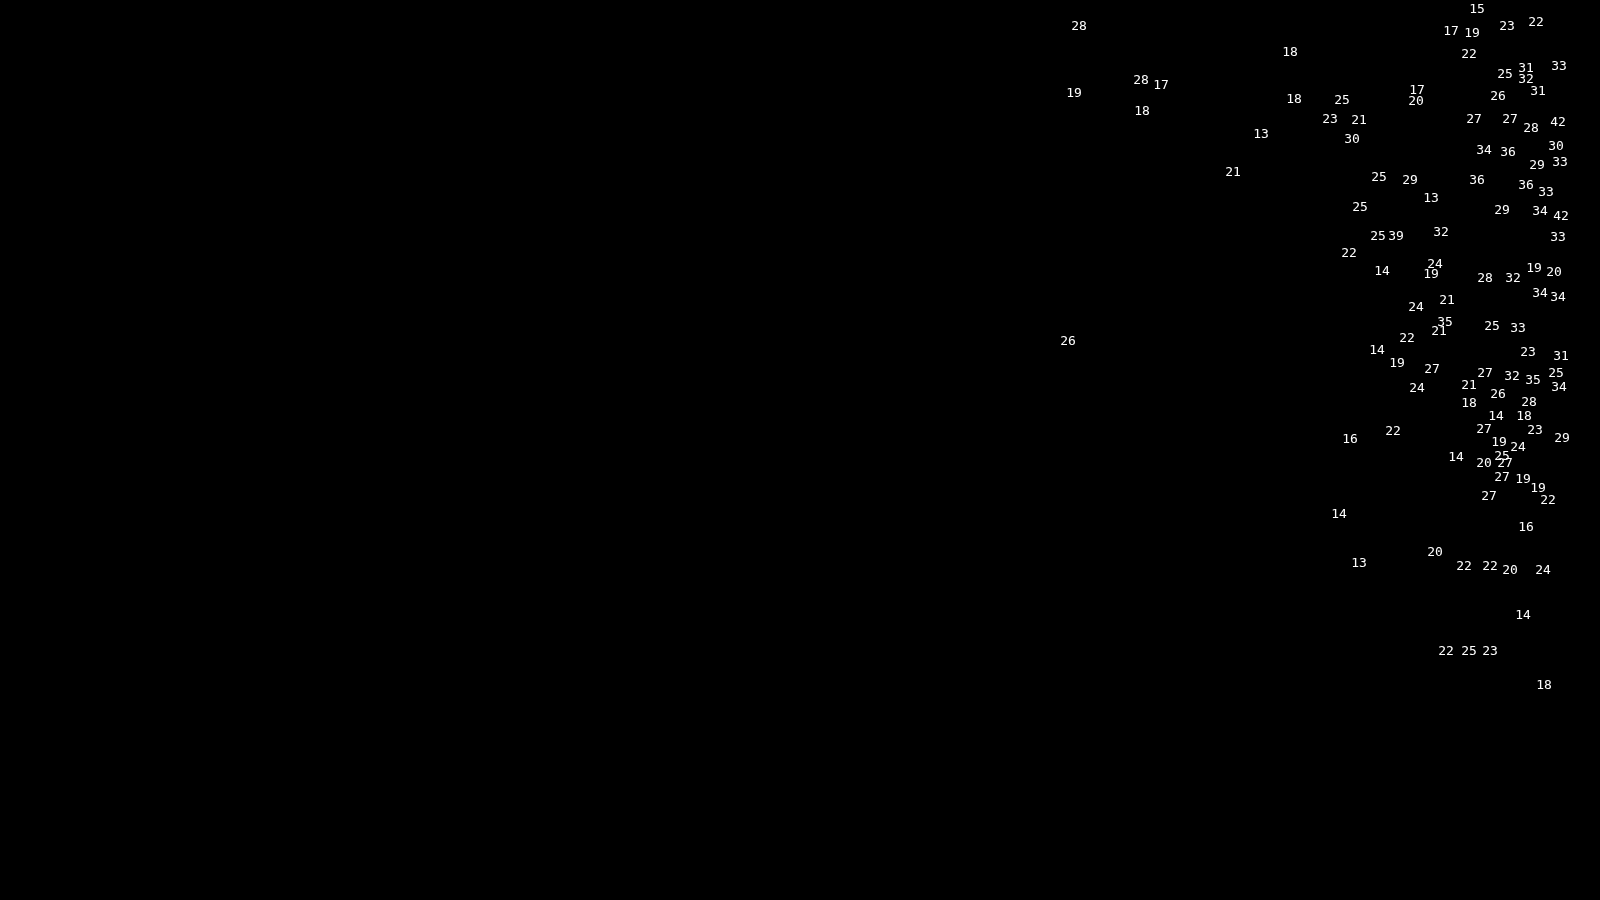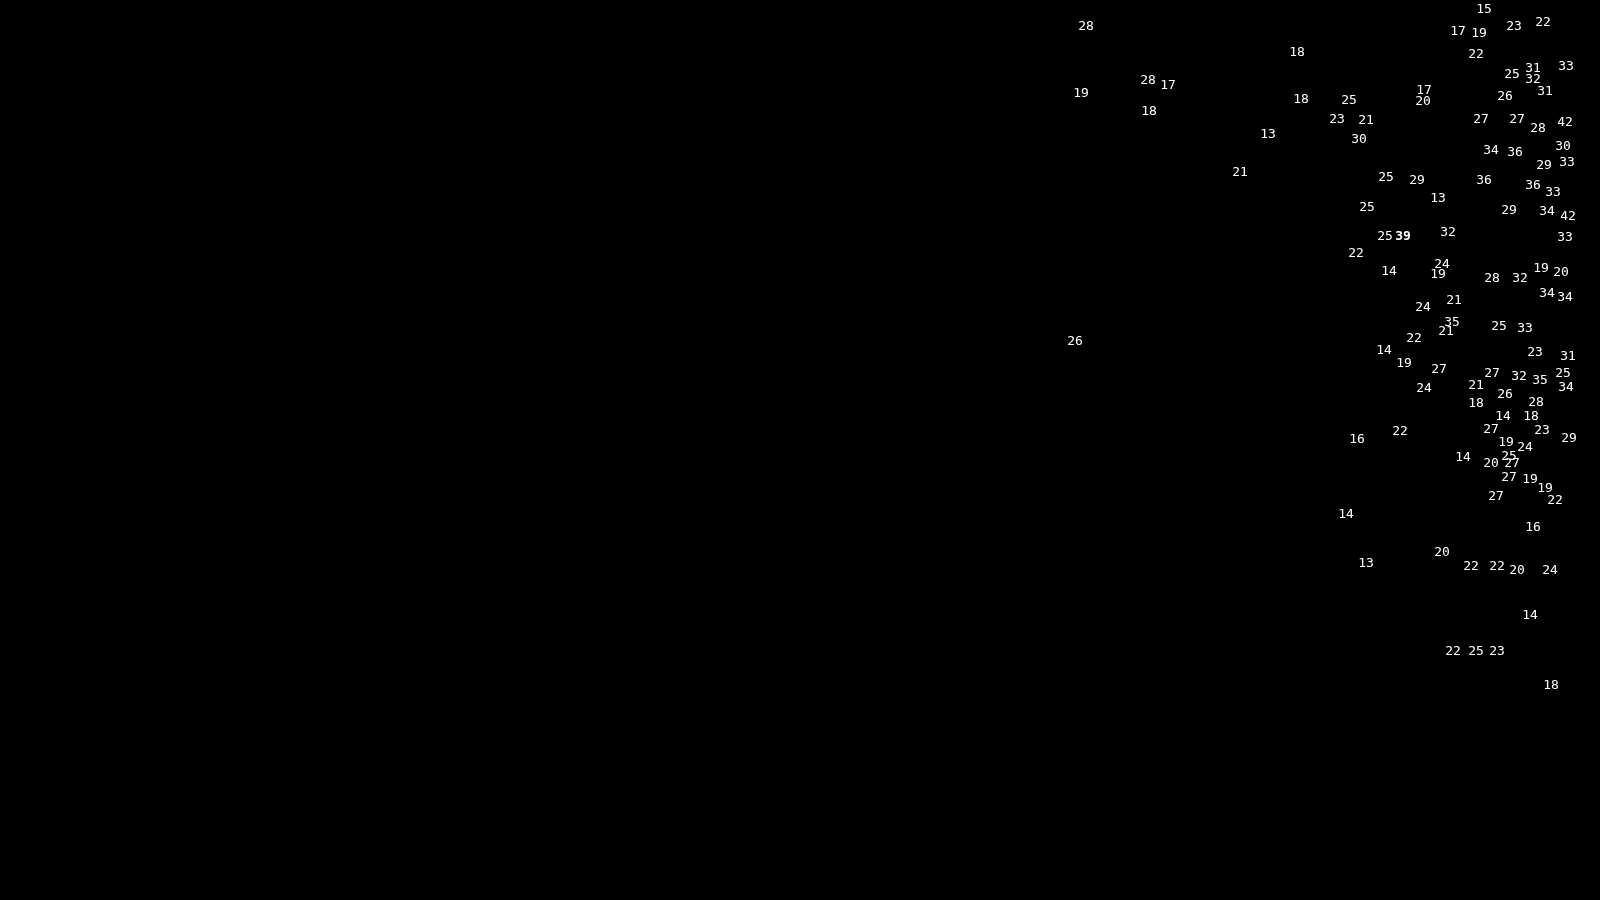--- a/index.html
+++ b/index.html
@@ -10,21 +10,21 @@
   #screen {
     position: relative;
     width: 1600px;
     height: 900px;
     background: #000000;
     overflow: hidden;
     font-family: "DejaVu Sans Mono", monospace;
   }
   #plot-area {
     position: absolute;
-    left: 12px;
+    left: 5px;
     top: 0;
     width: 1356px;
     height: 840px;
   }
   .obs {
     position: absolute;
     color: #ffffff;
     font-family: "DejaVu Sans Mono", monospace;
     font-size: 13px;
     line-height: 13px;
@@ -98,21 +98,21 @@
       <div class="obs" style="left: 1472px; top: 179px;">36</div>
       <div class="obs" style="left: 1521px; top: 184px;">36</div>
       <div class="obs" style="left: 1541px; top: 191px;">33</div>
       <div class="obs" style="left: 1426px; top: 197px;">13</div>
       <div class="obs" style="left: 1355px; top: 206px;">25</div>
       <div class="obs" style="left: 1497px; top: 209px;">29</div>
       <div class="obs" style="left: 1535px; top: 210px;">34</div>
       <div class="obs" style="left: 1556px; top: 215px;">42</div>
       <div class="obs" style="left: 1436px; top: 231px;">32</div>
       <div class="obs" style="left: 1373px; top: 235px;">25</div>
-      <div class="obs" style="left: 1391px; top: 235px; font-weight: bold;">39</div>
+      <div class="obs" style="left: 1391px; top: 235px;">39</div>
       <div class="obs" style="left: 1553px; top: 236px;">33</div>
       <div class="obs" style="left: 1344px; top: 252px;">22</div>
       <div class="obs" style="left: 1430px; top: 263px;">24</div>
       <div class="obs" style="left: 1377px; top: 270px;">14</div>
       <div class="obs" style="left: 1426px; top: 273px;">19</div>
       <div class="obs" style="left: 1529px; top: 267px;">19</div>
       <div class="obs" style="left: 1549px; top: 271px;">20</div>
       <div class="obs" style="left: 1480px; top: 277px;">28</div>
       <div class="obs" style="left: 1508px; top: 277px;">32</div>
       <div class="obs" style="left: 1535px; top: 292px;">34</div>

